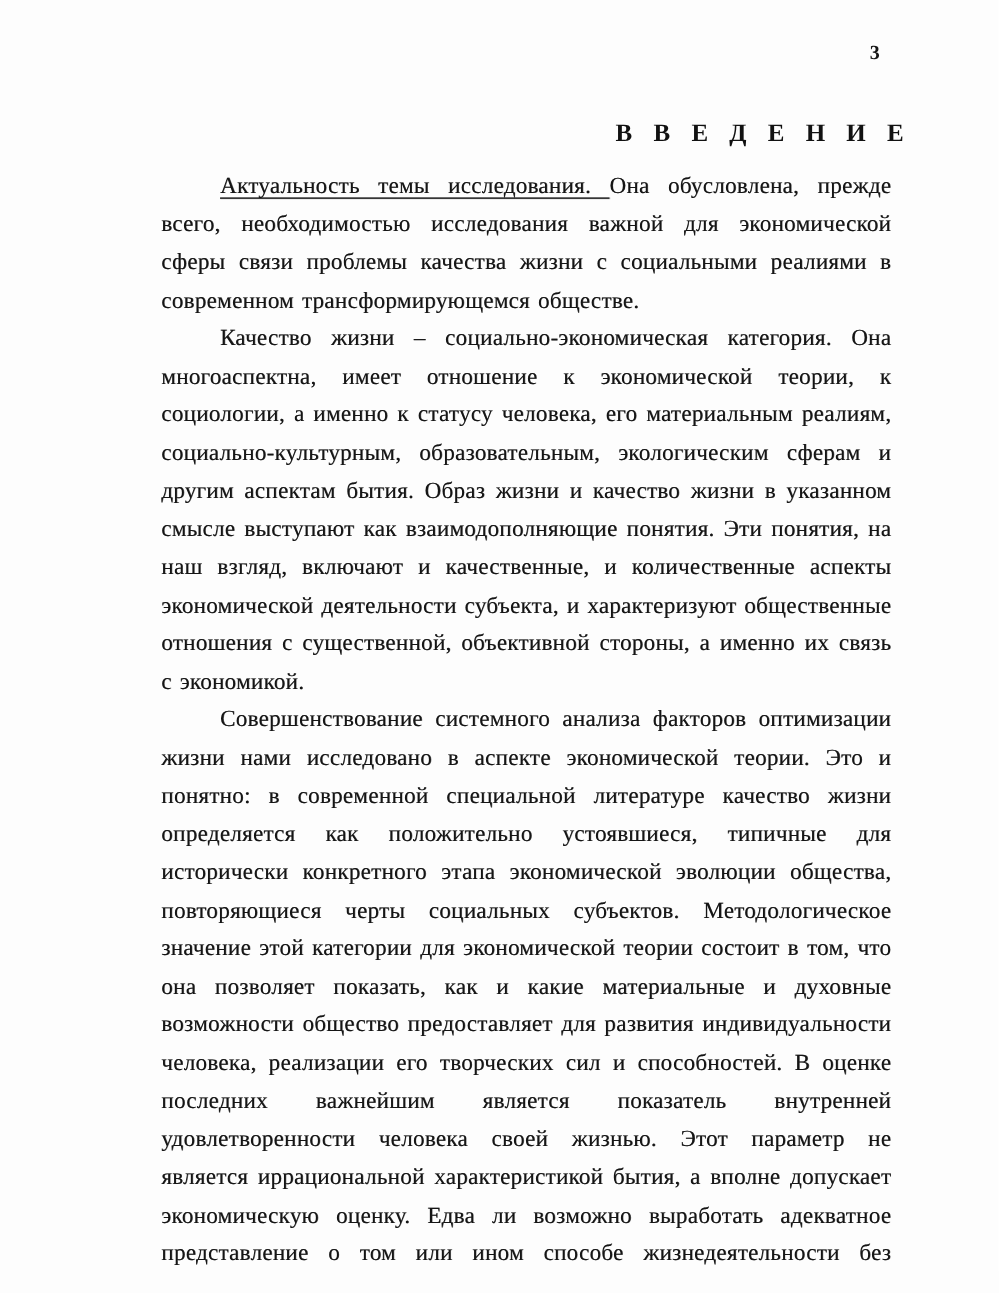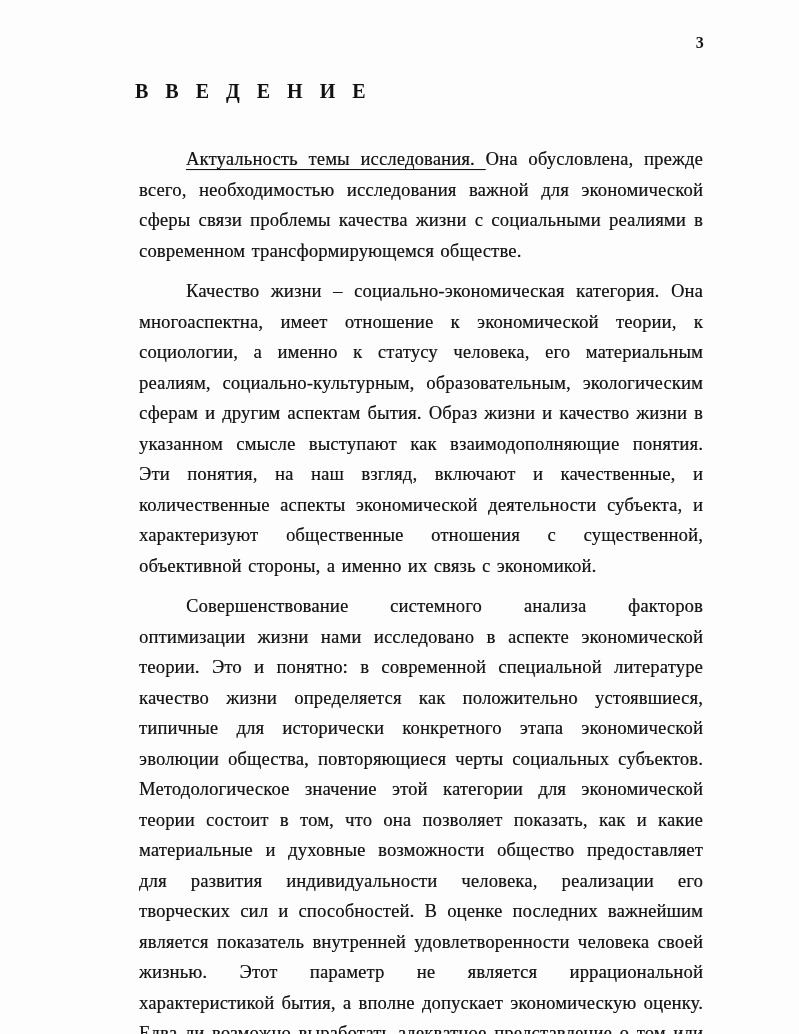--- a/index.html
+++ b/index.html
@@ -24,36 +24,36 @@
     text-align: center;
     font-size: 16px;
     font-weight: bold;
     letter-spacing: 0.5px;
   }
   .doc-title {
     position: absolute;
     top: 80px;
     left: 129px;
     width: 584px;
-    margin: 0;
-    text-align: left;
+    margin: 16px;
+    text-align: right;
     font-size: 20px;
     font-weight: bold;
     letter-spacing: 6px;
     text-indent: 6px; 
     color: #111;
   }
   .content {
     position: absolute;
     top: 134px;
     left: 129px;
     width: 584px;
   }
   .para {
-    margin: 10px;
+    margin: 0;
     font-size: 18.5px;
     line-height: 30.5px;
     text-align: justify;
     text-indent: 47px;
     word-spacing: 1.5px;
     letter-spacing: 0.2px;
     
     text-shadow: 0.35px 0.15px 0 rgba(10,10,10,0.55);
   }
   .para.continued {

